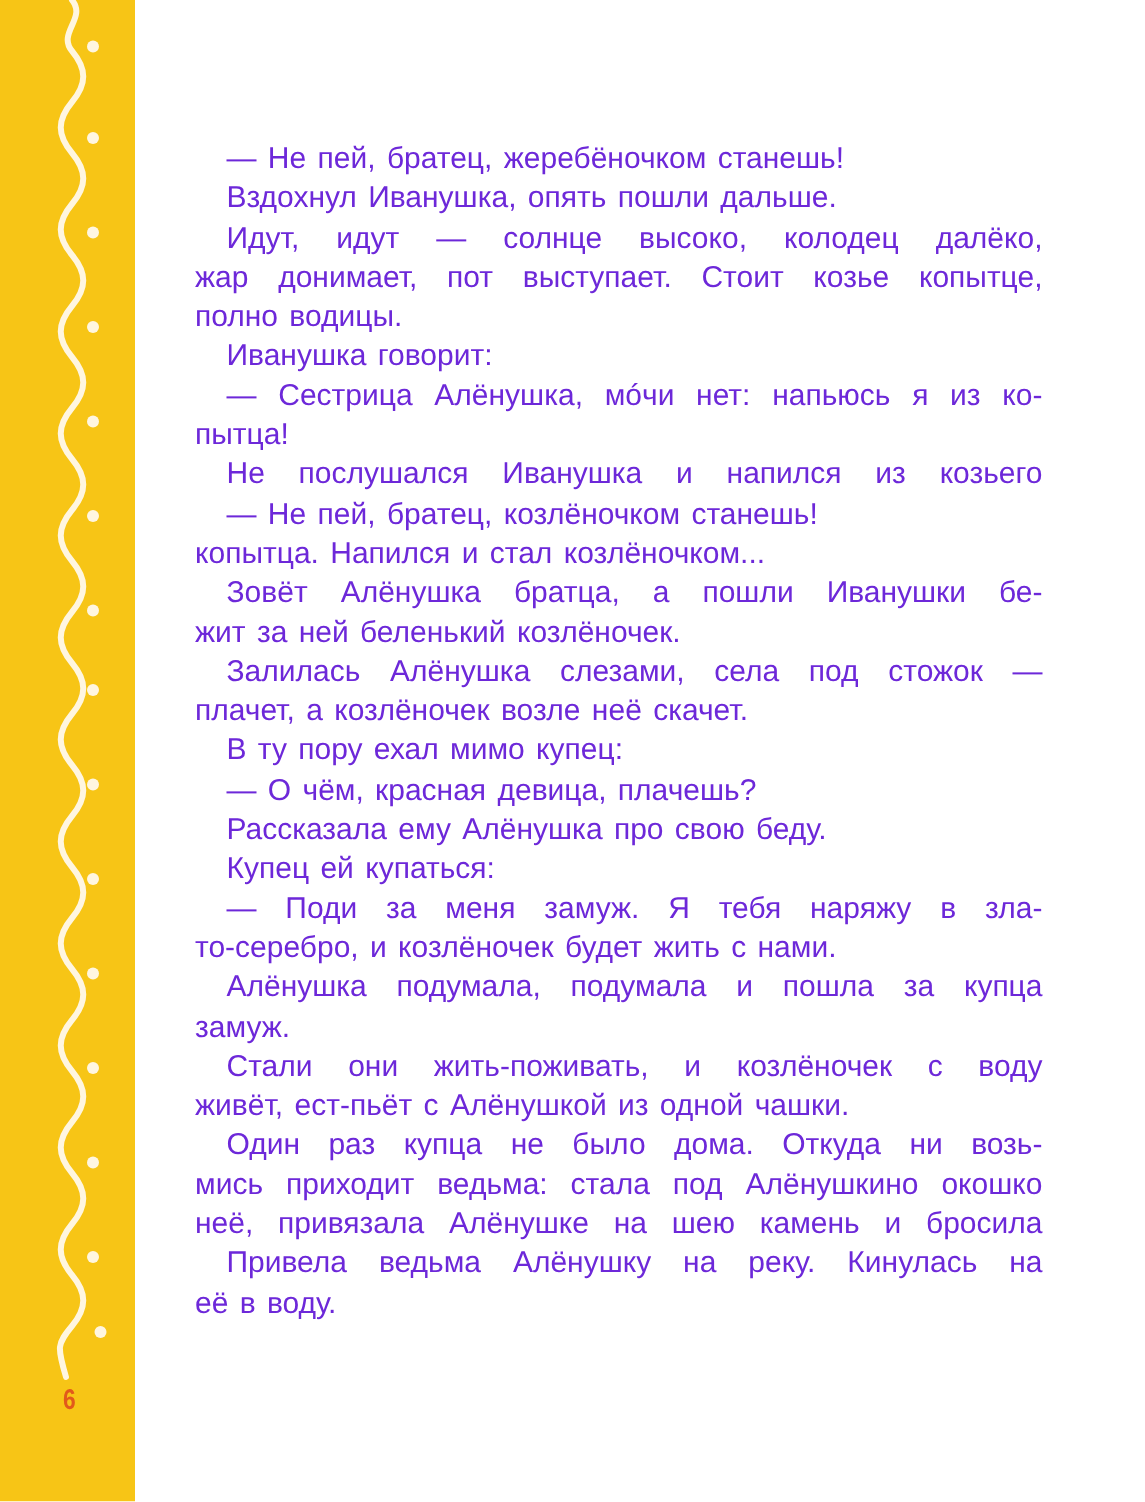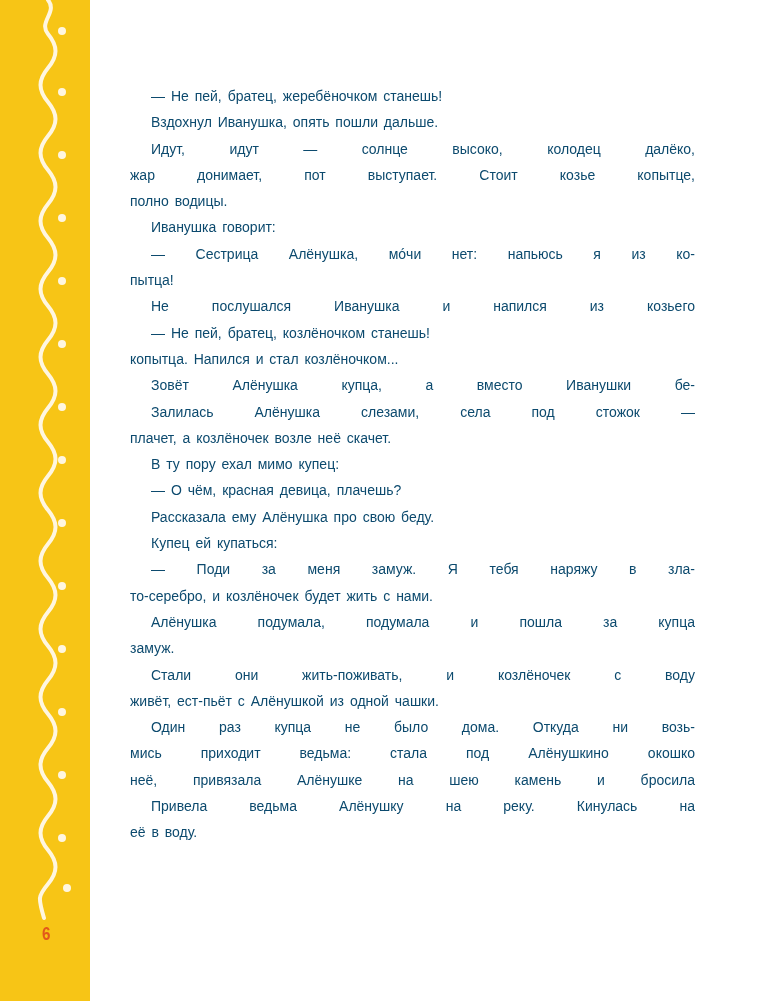--- a/index.html
+++ b/index.html
@@ -13,22 +13,22 @@
       background: #f7c516;
     }
     .side-strip svg { position: absolute; left: 0; top: 0; }
     .page-number {
       position: absolute; left: 42px; top: 923px;
       font-family: "Liberation Sans", sans-serif; font-weight: bold;
       font-size: 19px; color: #e2591b; letter-spacing: 0;
       transform: scaleX(0.8); transform-origin: left top;
     }
     .text-block {
-      position: absolute; left: 130px; top: 83px; width: 565px;
-      font-size: 14px; line-height: 26.3px; color: #0c4a6e;
+      position: absolute; left: 130px; top: 93px; width: 565px;
+      font-size: 20px; line-height: 26.3px; color: #6d28d9;
     }
     .line {
       display: block; height: 26.3px; white-space: nowrap;
       text-align: justify; text-align-last: justify;
       word-spacing: 2px;
     }
     .line.indent { padding-left: 21px; }
     .line.last { text-align-last: left; }
   </style>
 </head>
@@ -69,21 +69,22 @@
     <span class="line indent last">Вздохнул Иванушка, опять пошли дальше.</span>
     <span class="line indent">Идут, идут — солнце высоко, колодец далёко,</span>
     <span class="line">жар донимает, пот выступает. Стоит козье копытце,</span>
     <span class="line last">полно водицы.</span>
     <span class="line indent last">Иванушка говорит:</span>
     <span class="line indent">— Сестрица Алёнушка, мóчи нет: напьюсь я из ко-</span>
     <span class="line last">пытца!</span>
     <span class="line indent">Не послушался Иванушка и напился из козьего</span>
     <span class="line indent last">— Не пей, братец, козлёночком станешь!</span>
     <span class="line last">копытца. Напился и стал козлёночком...</span>
-    <span class="line indent">Зовёт Алёнушка купца, а вместо Иванушки бе-</span>
+    <span class="line indent">Зовёт Алёнушка братца, а пошли Иванушки бе-</span>
+    <span class="line last">жит за ней беленький козлёночек.</span>
     <span class="line indent">Залилась Алёнушка слезами, села под стожок —</span>
     <span class="line last">плачет, а козлёночек возле неё скачет.</span>
     <span class="line indent last">В ту пору ехал мимо купец:</span>
     <span class="line indent last">— О чём, красная девица, плачешь?</span>
     <span class="line indent last">Рассказала ему Алёнушка про свою беду.</span>
     <span class="line indent last">Купец ей купаться:</span>
     <span class="line indent">— Поди за меня замуж. Я тебя наряжу в зла-</span>
     <span class="line last">то-серебро, и козлёночек будет жить с нами.</span>
     <span class="line indent">Алёнушка подумала, подумала и пошла за купца</span>
     <span class="line last">замуж.</span>

